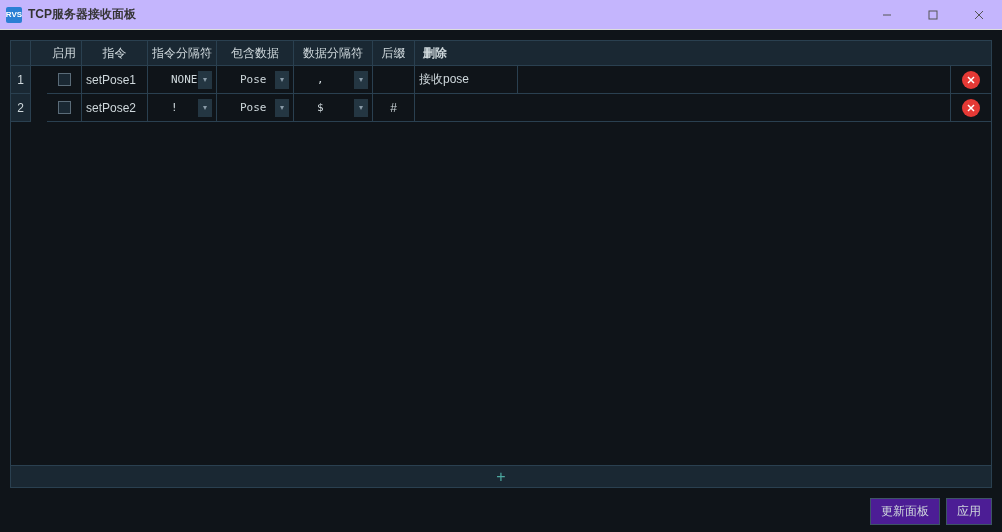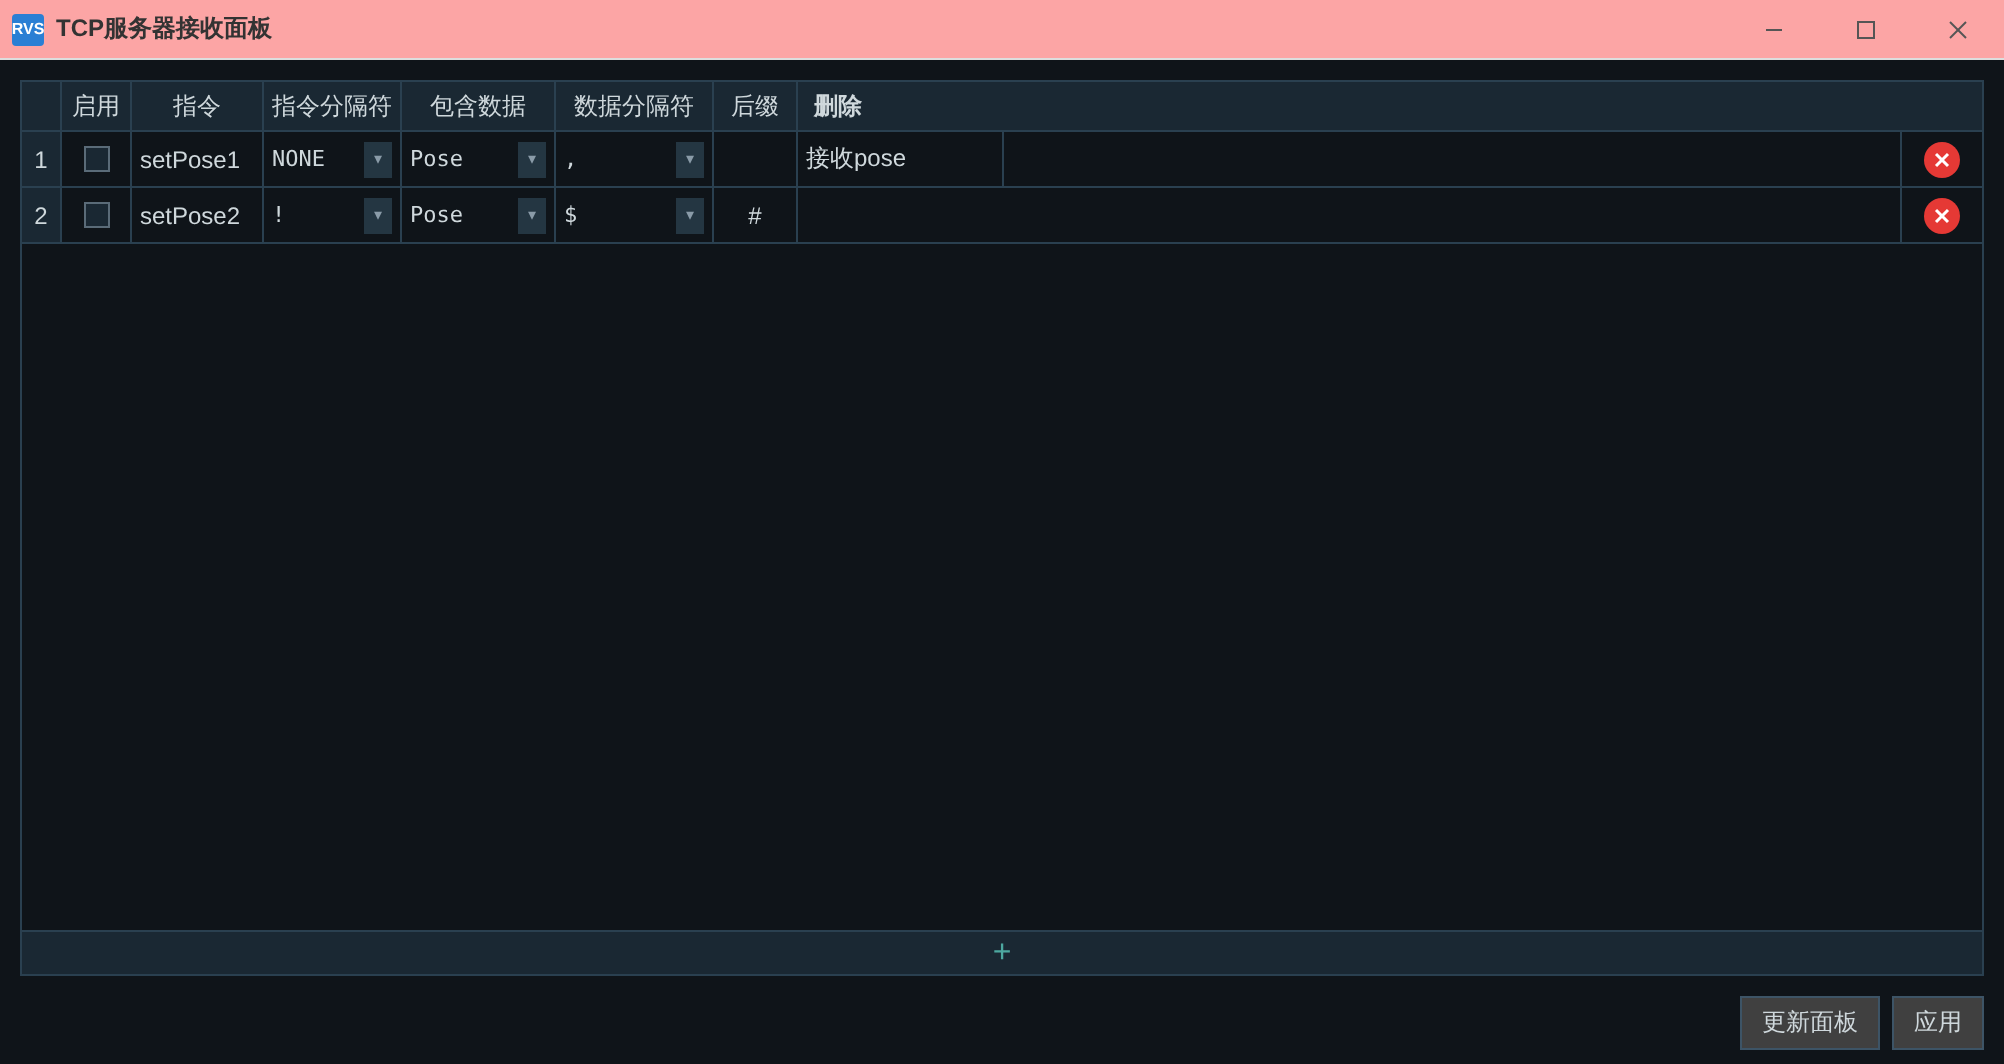--- a/index.html
+++ b/index.html
@@ -1,58 +1,58 @@
 <!DOCTYPE html>
 <html><head>
 <meta charset="utf-8">
 <style>
 * { margin:0; padding:0; box-sizing:border-box; }
 body { font-family:"Microsoft YaHei","Segoe UI",sans-serif; font-size:12px; background:#fff; width:1002px; height:532px; overflow:hidden; }
-.titlebar { height:30px; background:#fca5a5; display:flex; align-items:center; padding-left:6px; border-bottom:1px solid #ddd; }
+.titlebar { height:30px; background:#c4b5fd; display:flex; align-items:center; padding-left:6px; border-bottom:1px solid #ddd; }
 .app-icon { width:16px; height:16px; background:#2a7fd4; color:#fff; font-size:8px; font-weight:bold; display:flex; align-items:center; justify-content:center; border-radius:2px; margin-right:6px; }
 .title { color:#333;font-weight:bold; }
 .win-controls { margin-left:auto; display:flex; }
 .win-btn { width:46px; height:30px; display:flex; align-items:center; justify-content:center; color:#555; }
 .client { background:#0f1419; height:502px; padding:10px 10px 4px 10px; display:flex; flex-direction:column; gap:6px; }
 .panel { border:1px solid #2a4050; height:448px; display:flex; flex-direction:column; position:relative; }
 .table-header { display:flex; background:#1a2833; border-bottom:1px solid #2a4050; height:25px; }
 .th { border-right:1px solid #2a4050; color:#cfd8dc; display:flex; align-items:center; justify-content:center; font-size:12px; }
 .th:last-child { border-right:none; }
 .rows { flex:1; overflow:auto; background:#0f1419; }
 .row { display:flex; height:28px; align-items:stretch; }
 .cell { border-right:1px solid #2a4050; border-bottom:1px solid #2a4050; display:flex; align-items:center; color:#cfd8dc; padding:0 4px; font-size:12px; position:relative; }
 .cell:last-child { border-right:none; }
 .c-rownum { width:20px; justify-content:center; background:#1a2833; border-left:none; }
-.c-enable { width:35px; justify-content:center; }
+.c-enable { width:35px; justify-content:center;margin-left:16px; }
 .c-cmd { width:66px; }
 .c-sep1 { width:69px; }
 .c-data { width:77px; }
 .c-sep2 { width:79px; }
 .c-suffix { width:42px; justify-content:center; }
 .c-remark { width:103px; }
 .c-info { flex:1; }
 .c-delete { width:40px; justify-content:center;font-weight:bold; }
 .th.c-rownum { width:20px; }
 .th.c-enable { width:35px; }
 .th.c-cmd { width:66px; }
 .th.c-sep1 { width:69px; }
 .th.c-data { width:77px; }
 .th.c-sep2 { width:79px; }
 .th.c-suffix { width:42px; }
 .th.c-remark { width:103px; }
 .th.c-info { flex:1; }
 .th.c-delete { width:40px; }
 .chk { width:13px; height:13px; border:1px solid #5a6b78; background:#1a2833; display:inline-block; }
-.dropdown { display:flex; align-items:center; width:100%; height:100%; }
+.dropdown { display:flex; align-items:center; width:100%; height:100%;margin-left:19px; }
 .dd-text { flex:1; font-family:"Consolas",monospace; font-size:11px; color:#cfd8dc; }
 .dd-arrow { width:14px; height:18px; background:#243642; display:flex; align-items:center; justify-content:center; color:#8a9ba8; font-size:8px; }
 .delete-btn { width:18px; height:18px; border-radius:50%; background:#e53935; display:flex; align-items:center; justify-content:center; color:#fff; font-size:11px; cursor:pointer; }
 .add-bar { position:absolute; bottom:0; left:0; right:0; height:22px; background:#1a2833; border-top:1px solid #2a4050; display:flex; align-items:center; justify-content:center; color:#4da8a0; font-size:16px; cursor:pointer; }
 .footer { display:flex; justify-content:flex-end; gap:6px; padding:4px 0 0 0; }
-.btn { background:#404040; border:1px solid #3d5466; color:#cfd8dc; padding:4px 10px; font-size:12px; cursor:pointer; }
+.btn { background:#4c1d95; border:1px solid #3d5466; color:#cfd8dc; padding:4px 10px; font-size:12px; cursor:pointer; }
 </style>
 </head>
 <body>
 
 <div class="titlebar">
   <div class="app-icon">RVS</div>
   <div class="title">TCP服务器接收面板</div>
   <div class="win-controls">
     <div class="win-btn">
         <svg width="10" height="10">

